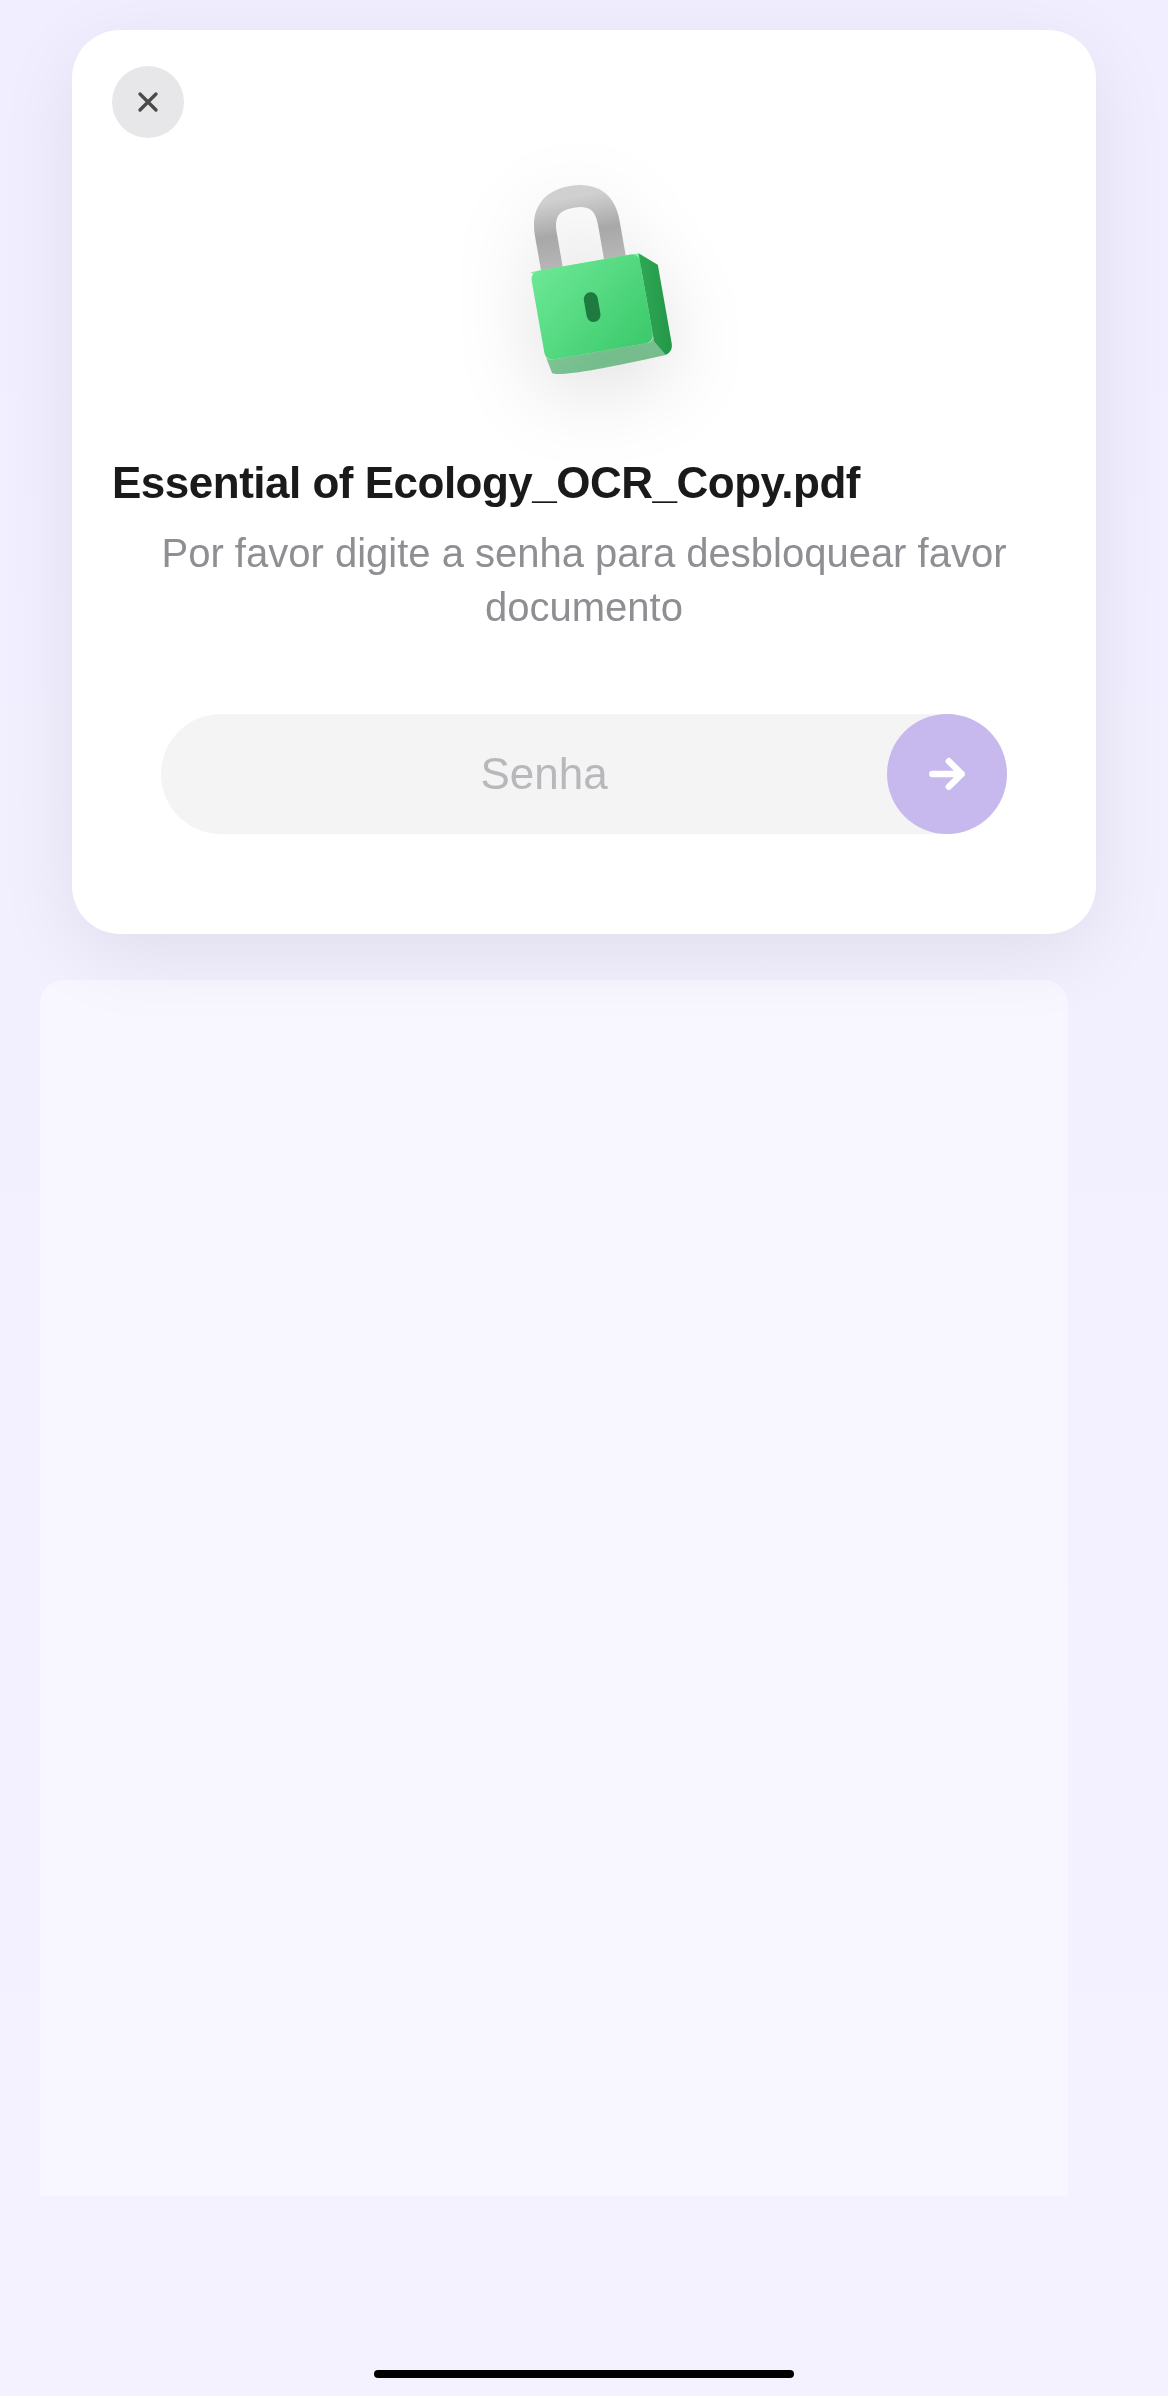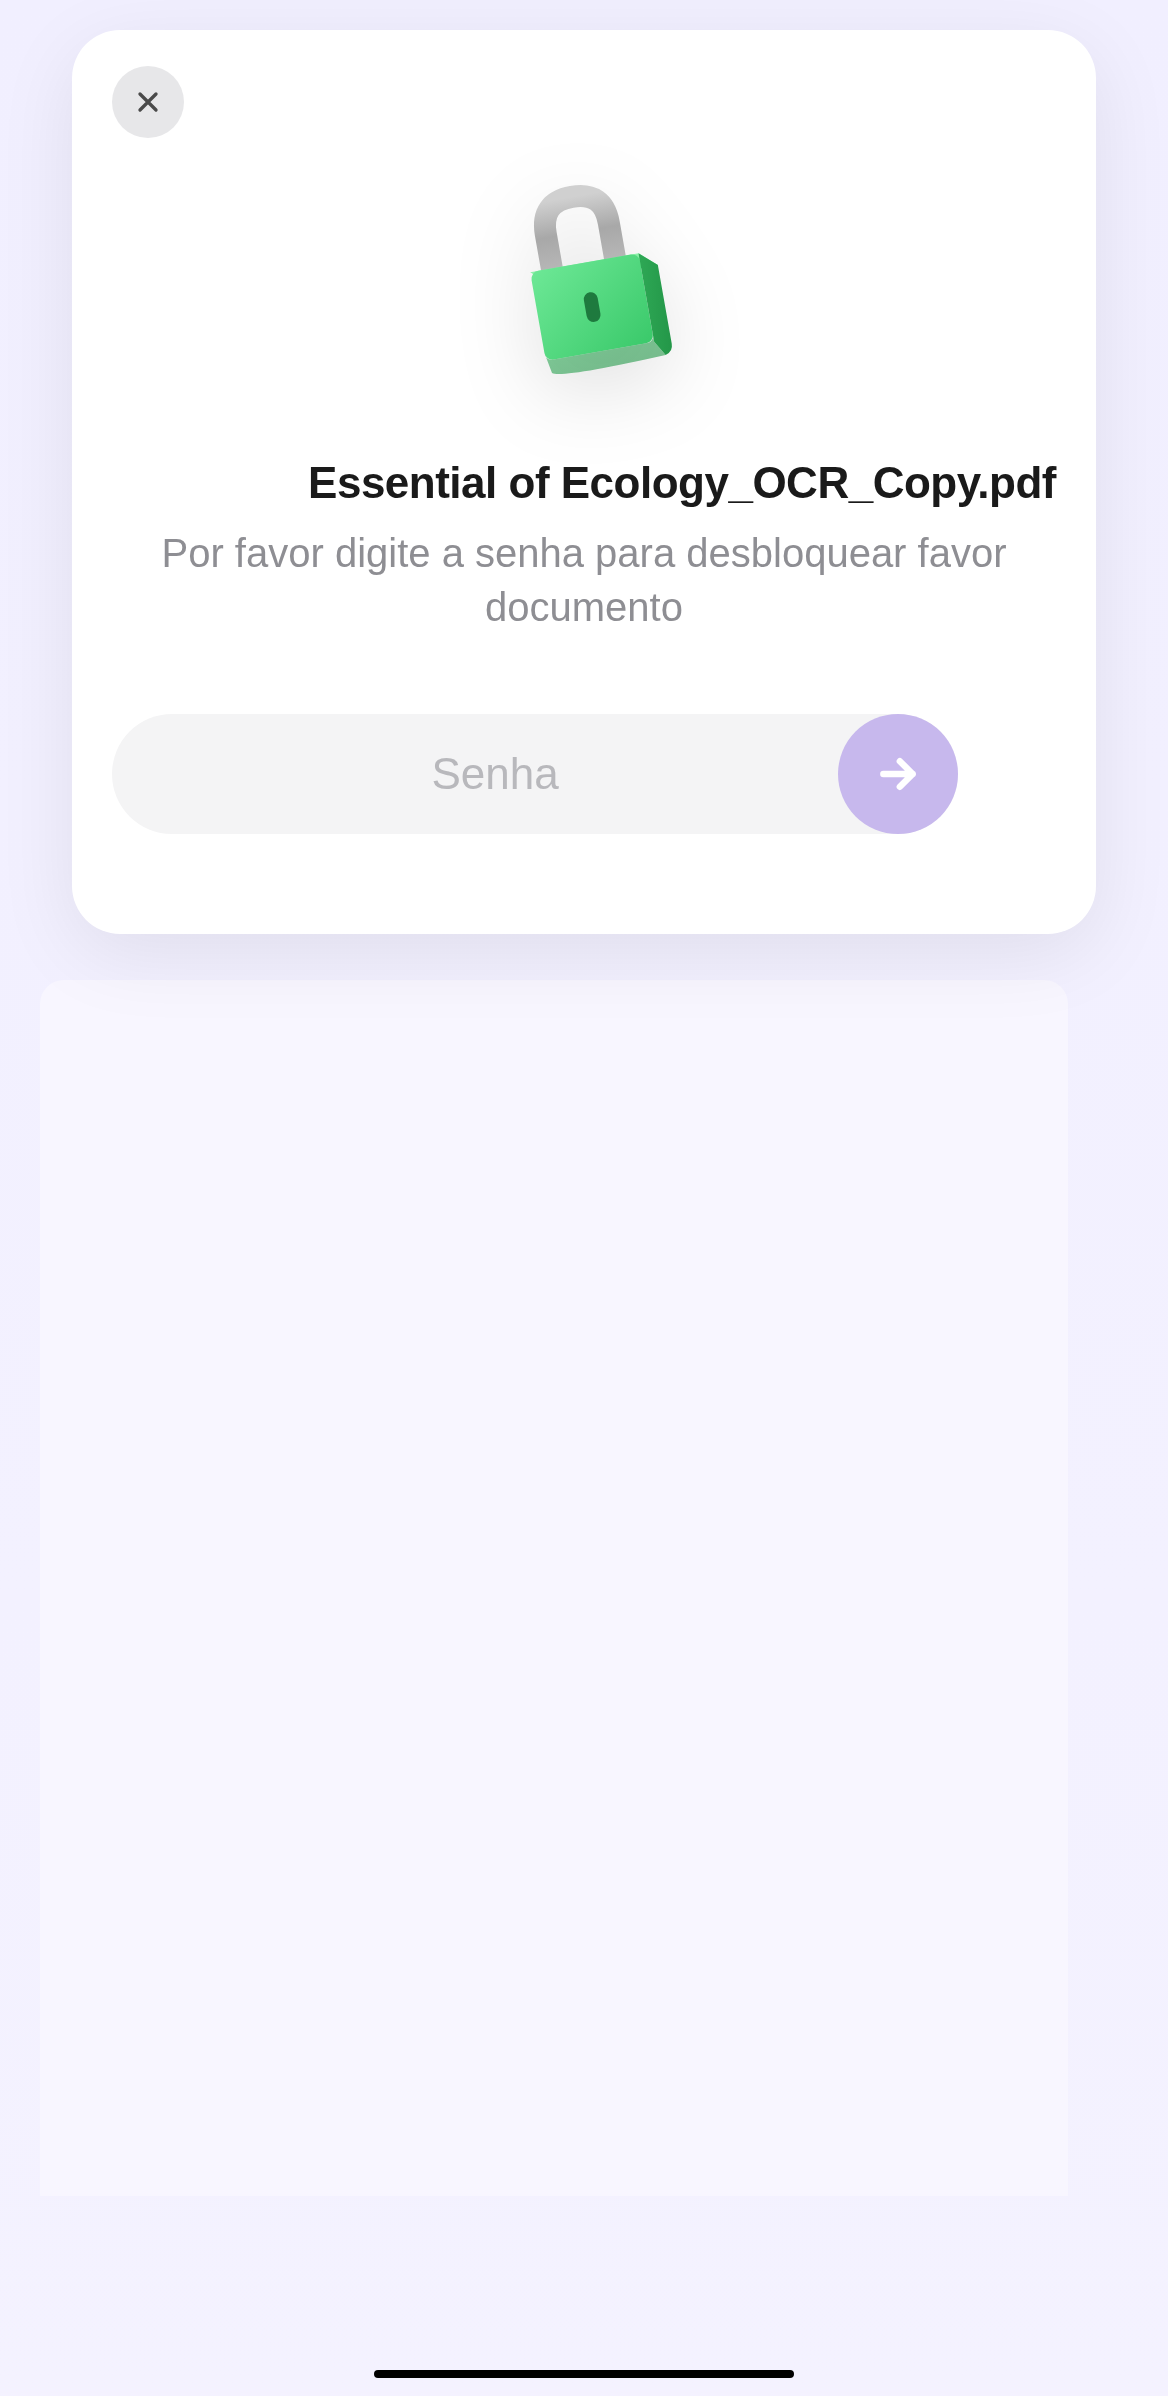--- a/index.html
+++ b/index.html
@@ -68,39 +68,40 @@
       width: 180px;
       height: 200px;
       position: relative;
     }
     
     .lock-icon svg {
       filter: drop-shadow(0 25px 40px rgba(0, 0, 0, 0.12));
     }
     
     .document-title {
-      text-align: right;
+      text-align: left;
       font-size: 44px;
       font-weight: 600;
       color: #1a1a1a;
       margin-bottom: 18px;
       letter-spacing: -0.5px;
     }
     
     .subtitle {
       text-align: center;
       font-size: 40px;
       color: #8e8e93;
       line-height: 1.35;
       margin-bottom: 80px;
       padding: 0 10px;
     }
     
     .password-form {
       display: flex;
+      justify-content: center;
       position: relative;
     }
     
     .password-input-wrapper {
       width: 846px;
       height: 120px;
       background: #f4f4f5;
       border-radius: 60px;
       display: flex;
       align-items: center;

